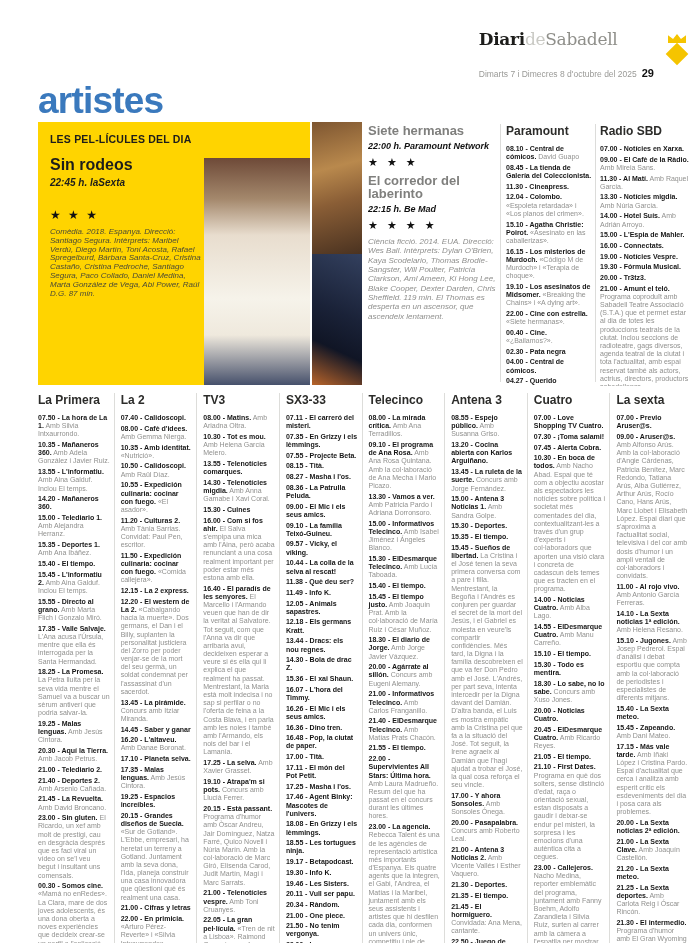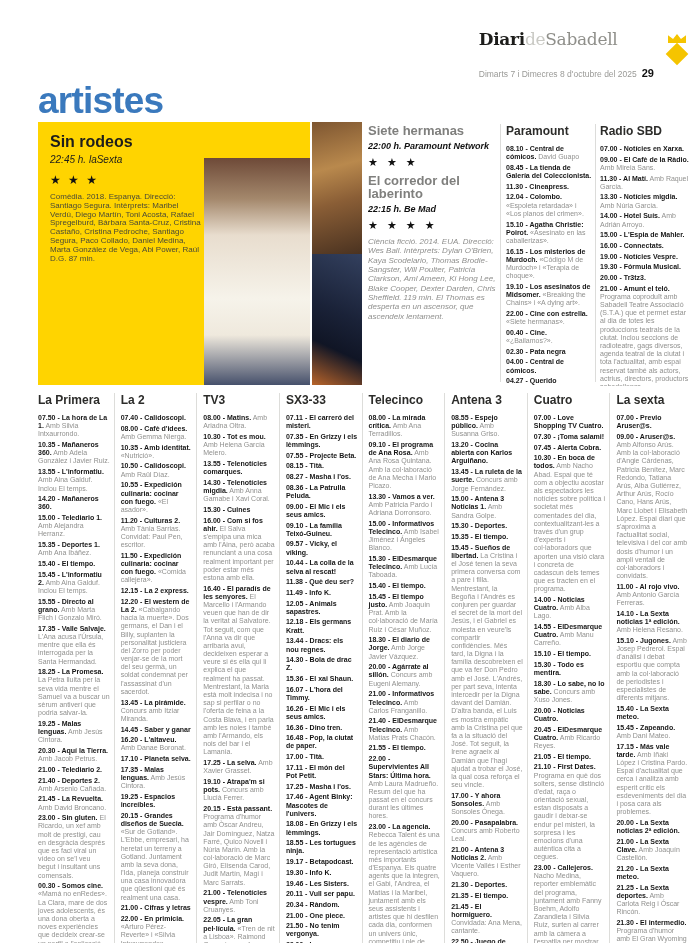--- a/index.html
+++ b/index.html
@@ -14,23 +14,23 @@
   .pagenum{font-size:11px;font-weight:bold;color:#111;margin-left:5px}
   .citylogo{position:absolute;top:34px;right:10px;width:26px;height:40px}
   .citylogo .crown{width:18px;height:9px;margin:0 auto;background:#f5c400;clip-path:polygon(0 100%,0 15%,28% 55%,50% 0,72% 55%,100% 15%,100% 100%)}
   .citylogo .diamond{width:16px;height:16px;margin:3px auto 0;background:#f5c400;transform:rotate(45deg)}
   
   .page-title{position:absolute;left:38px;top:80px;font-size:37px;font-weight:800;color:#3a79bd;letter-spacing:-.8px}
   
   .yellow-box{position:absolute;left:38px;top:122px;width:272px;height:263px;background:#ffd400;padding:11px 12px;overflow:hidden}
   .yb-label{font-size:10.5px;font-weight:800;color:#1d1d1b;margin-bottom:11px;letter-spacing:.2px}
   .yb-title{font-size:16px;font-weight:800;color:#1d1d1b;margin-bottom:3px}
-  .yb-time{font-size:10px;font-weight:400;font-style:italic;color:#1d1d1b;margin-bottom:8px}
+  .yb-time{font-size:10px;font-weight:700;font-style:italic;color:#1d1d1b;margin-bottom:20px}
   .yb-stars{font-size:12px;letter-spacing:2px;color:#111;margin-bottom:6px}
-  .yb-body{font-size:8px;line-height:1.1;color:#4b4b35;width:153px;margin-bottom:4px}
+  .yb-body{font-size:8px;line-height:1.1;color:#4b4b35;width:153px;font-style:italic;margin-bottom:4px}
   .yb-body.p2{font-style:normal}
   .yb-photo{position:absolute;right:0;top:36px;bottom:0;width:106px;
     background:linear-gradient(180deg,#6e4a38 0%,#7d584093 18%,#e8ddce 34%,#f6f3ea 62%,#efe9dd 78%,#46506b 100%),#d9c9a8}
   
   .photo-strip{position:absolute;left:312px;top:122px;width:50px;height:263px}
   .ph1{height:132px;background:linear-gradient(165deg,#7e5631 0%,#b9894d 35%,#8a5e36 60%,#4a3categ220 100%);background:linear-gradient(165deg,#7e5631 0%,#b9894d 35%,#8a5e36 60%,#4a3220 100%)}
   .ph2{height:131px;background:linear-gradient(205deg,#33405e 0%,#1a2238 45%,#101525 70%,#b8642a 100%)}
   
   .feat-col{position:absolute;left:368px;top:124px;width:130px;height:261px;overflow:hidden}
   .feat-title{font-size:13px;font-weight:800;color:#7f7f7d;margin-bottom:3px;line-height:1.05}
@@ -58,20 +58,21 @@
   <div class="dateline"><span>Dimarts 7 i Dimecres 8 d'octubre del 2025</span><span class="pagenum">29</span></div>
 </div>
 <div class="citylogo">
   <div class="crown"></div>
   <div class="diamond"></div>
 </div>
 
 <div class="page-title">artistes</div>
 
 <div class="yellow-box">
+  <div class="yb-label">LES PEL-LÍCULES DEL DIA</div>
   <div class="yb-title">Sin rodeos</div>
   <div class="yb-time">22:45 h. laSexta</div>
   <div class="yb-stars">★ ★ ★</div>
   <div class="yb-body">Comèdia. 2018. Espanya. Direcció: Santiago Segura. Intèrprets: Maribel Verdú, Diego Martín, Toni Acosta, Rafael Spregelburd, Bárbara Santa-Cruz, Cristina Castaño, Cristina Pedroche, Santiago Segura, Paco Collado, Daniel Medina, Marta González de Vega, Abi Power, Raúl D.G. 87 min.</div>
   <div class="yb-photo"></div>
 </div>
 
 <div class="photo-strip">
   <div class="ph1"></div>
   <div class="ph2"></div>

